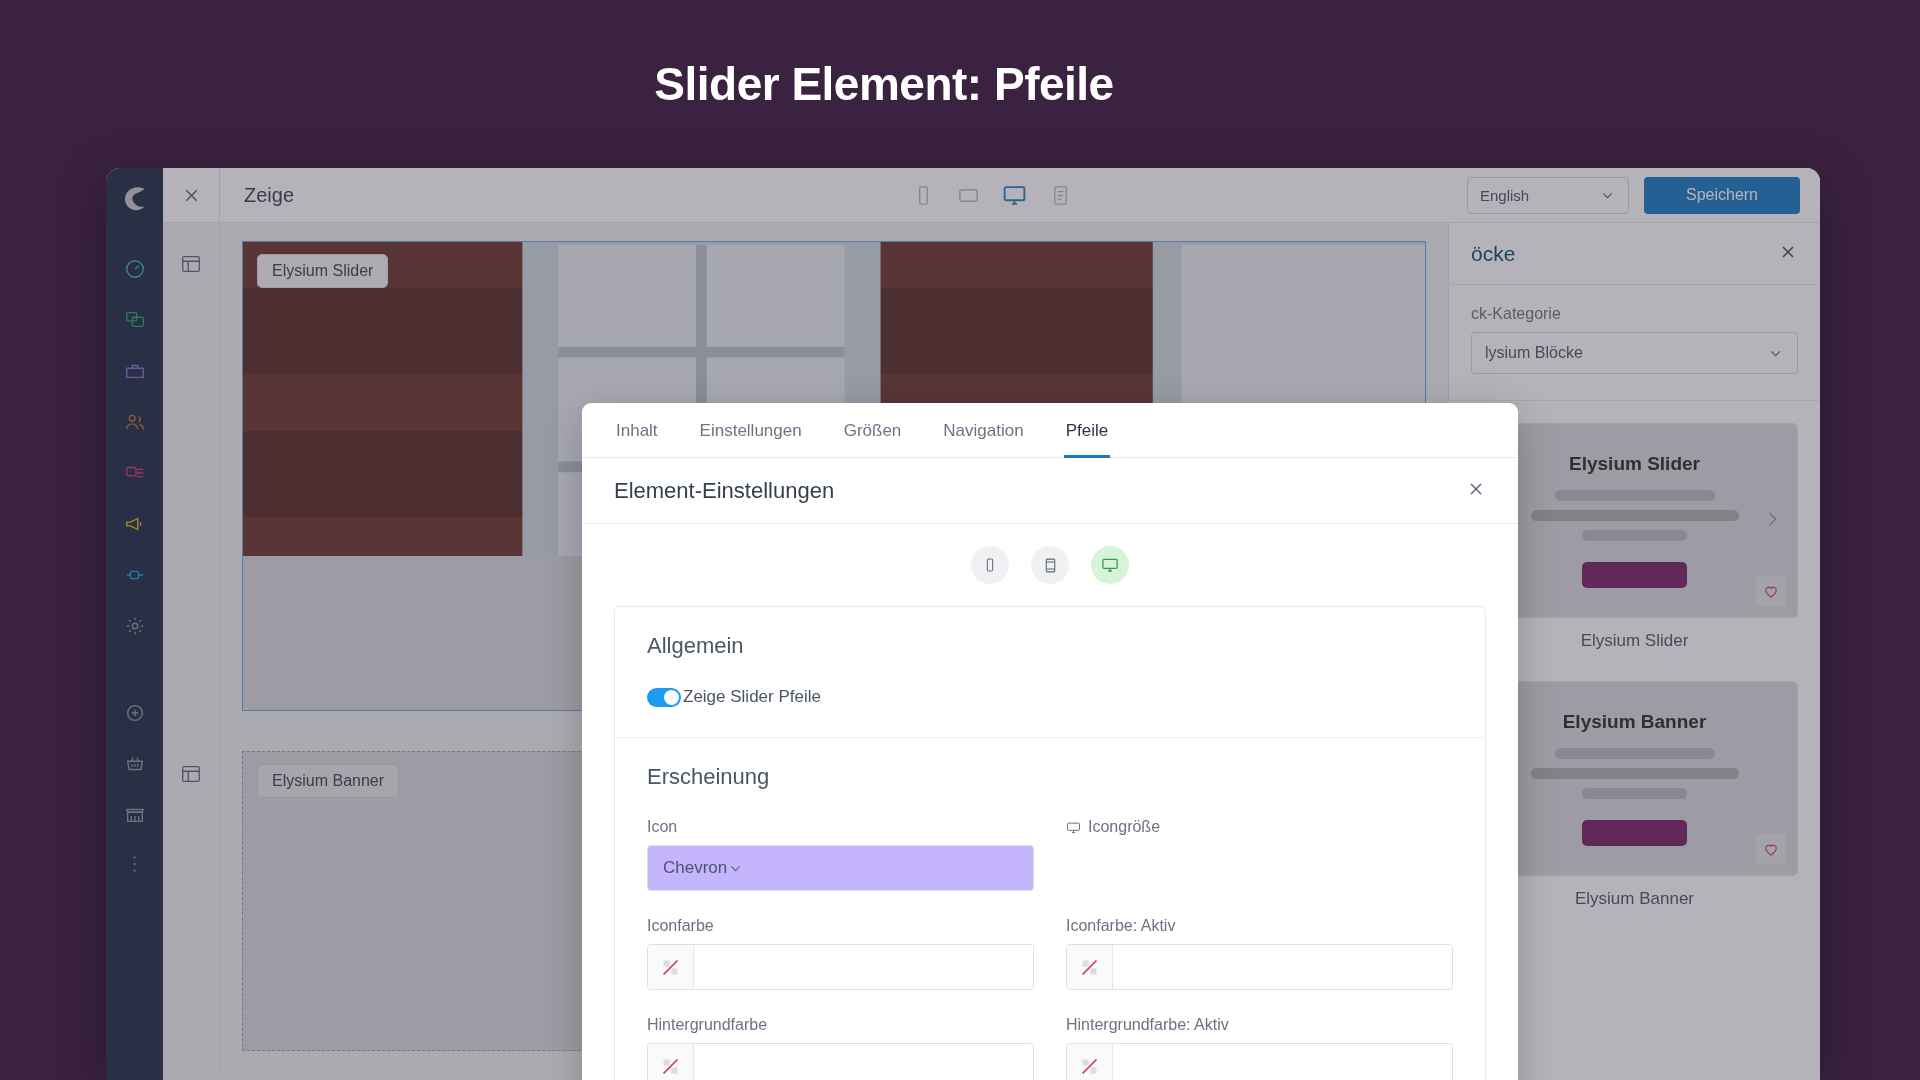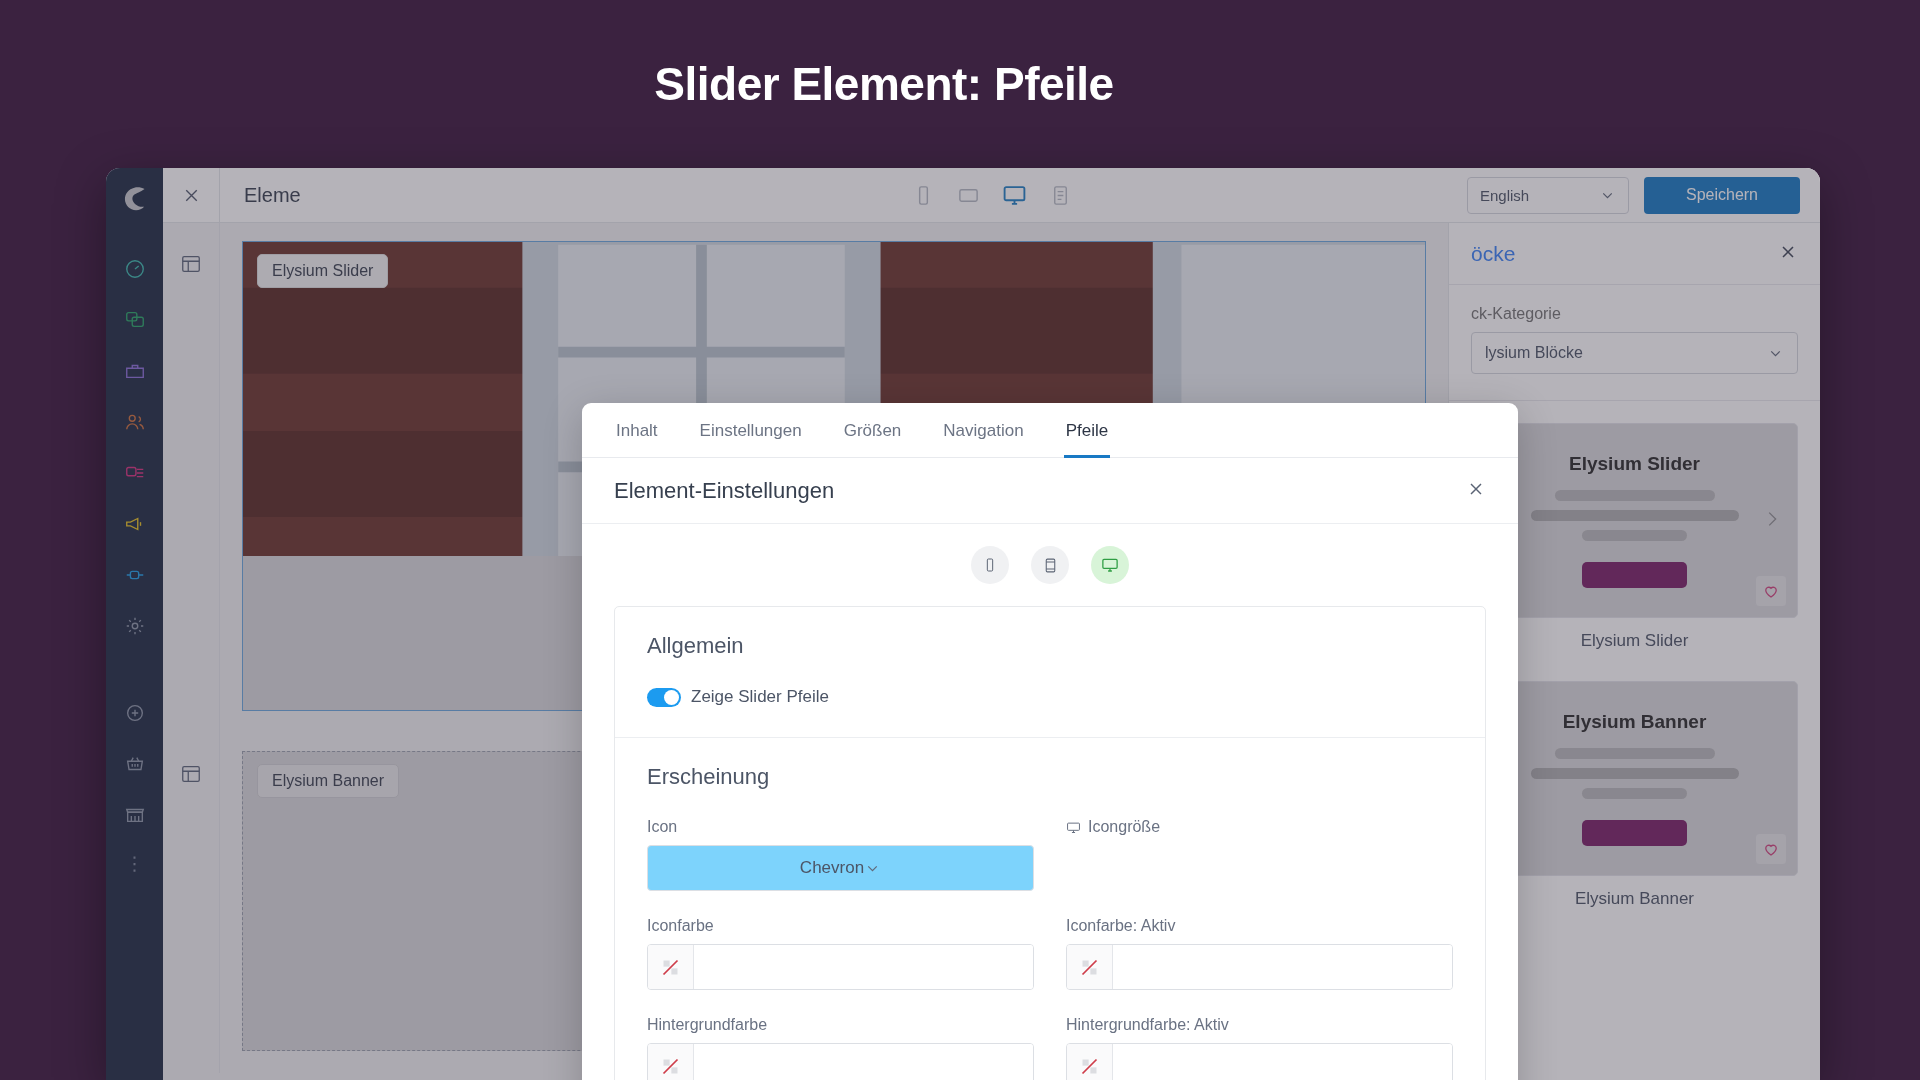--- a/index.html
+++ b/index.html
@@ -120,21 +120,21 @@
 
   
   #right-panel {
     position: absolute; right: 0; top: 55px; bottom: 0; width: 372px;
     background: #fff; border-left: 1px solid #e3e5e9;
   }
   #rp-head {
     height: 62px; display: flex; align-items: center; justify-content: space-between;
     padding: 0 22px; border-bottom: 1px solid #e8e9ed;
   }
-  #rp-head h3 { font-size: 21px; color: #3b82f6; font-weight: normal; }
+  #rp-head h3 { font-size: 21px; color: #0c4a6e; font-weight: normal; }
   #rp-body { padding: 20px 22px; }
   .rp-label { font-size: 16px; color: #737373; margin-bottom: 9px; }
   .rp-select {
     height: 42px; border: 1px solid #d4d7de; border-radius: 4px;
     display: flex; align-items: center; justify-content: space-between;
     padding: 0 13px; font-size: 16px; color: #4c5566; margin-bottom: 26px;
   }
   .rp-divider { height:1px; background:#e8e9ed; margin: 0 -22px 22px -22px;}
   .block-card { margin-bottom: 30px; }
   .block-preview {
@@ -190,39 +190,39 @@
   }
   .mini-dev.active { background: #d8f4d8; color: #2f9e44; }
 
   .card {
     border: 1px solid #e7e9ec; border-radius: 5px; background: #fff;
   }
   .card-sec { padding: 26px 32px 30px 32px; }
   .card-sec + .card-sec { border-top: 1px solid #eceef1; }
   .sec-title { font-size: 22px; color: #4c5566; margin-bottom: 28px; }
 
-  .switch-row { display: flex; align-items: flex-end; gap: 10px; }
+  .switch-row { display: flex; align-items: flex-end; gap: 2px; }
   .switch {
     width: 34px; height: 19px; border-radius: 10px; background: #1c9bf0; position: relative;
   }
   .switch::after {
     content: ""; position: absolute; right: 2px; top: 2px;
     width: 15px; height: 15px; border-radius: 50%; background: #fff;
   }
   .switch-label { font-size: 17px; color: #4c5566; }
 
   .grid2 { display: grid; grid-template-columns: 1fr 1fr; gap: 18px 32px; }
   .field-label {
     font-size: 16px; color: #6a7283; margin-bottom: 9px;
     display: flex; align-items: center; gap: 7px;
   }
   .input-box {
-    height: 46px; border: 1px solid #dcdfe4; border-radius: 4px; background: #7dd3fc;
+    height: 46px; border: 1px solid #dcdfe4; border-radius: 4px; background: #c4b5fd;
     display: flex; align-items: center; padding: 0 15px;
-    font-size: 17px; color: #4c5566; justify-content: center;
+    font-size: 17px; color: #4c5566; justify-content: flex-start;
   }
   .input-split { display: flex; height: 46px; border: 1px solid #dcdfe4; border-radius: 4px; overflow: hidden;}
   .input-split .val { flex: 1; display: flex; align-items: center; padding: 0 15px; font-size: 17px; color: #8a909c; }
   .input-split .unit {
     width: 55px; border-left: 1px solid #dcdfe4; background: #fff;
     display: flex; align-items: center; justify-content: center;
     font-size: 16px; color: #4c5566;
   }
   .color-field { display: flex; height: 46px; border: 1px solid #dcdfe4; border-radius: 4px; overflow: hidden; }
   .color-swatch {
@@ -317,21 +317,21 @@
       </div>
       <div class="rail-dots">⋮</div>
     </div>
 
     <div id="topbar">
       <div id="close-editor">
         <svg viewBox="0 0 24 24" width="21" height="21" fill="none" stroke="currentColor" stroke-width="1.6">
             <path d="M6 6l12 12M18 6L6 18"></path>
           </svg>
       </div>
-      <div id="doc-title">Eleme</div>
+      <div id="doc-title">Zeige</div>
 
       <div id="device-switch">
         <span class="dev-btn">
           <svg viewBox="0 0 24 24" width="23" height="23" fill="none" stroke="currentColor" stroke-width="1.5">
               <rect x="8" y="3" width="8" height="18" rx="1.6"></rect>
             </svg>
         </span>
         <span class="dev-btn">
           <svg viewBox="0 0 24 24" width="23" height="23" fill="none" stroke="currentColor" stroke-width="1.5">
               <rect x="3" y="6" width="18" height="12" rx="1.8"></rect>

